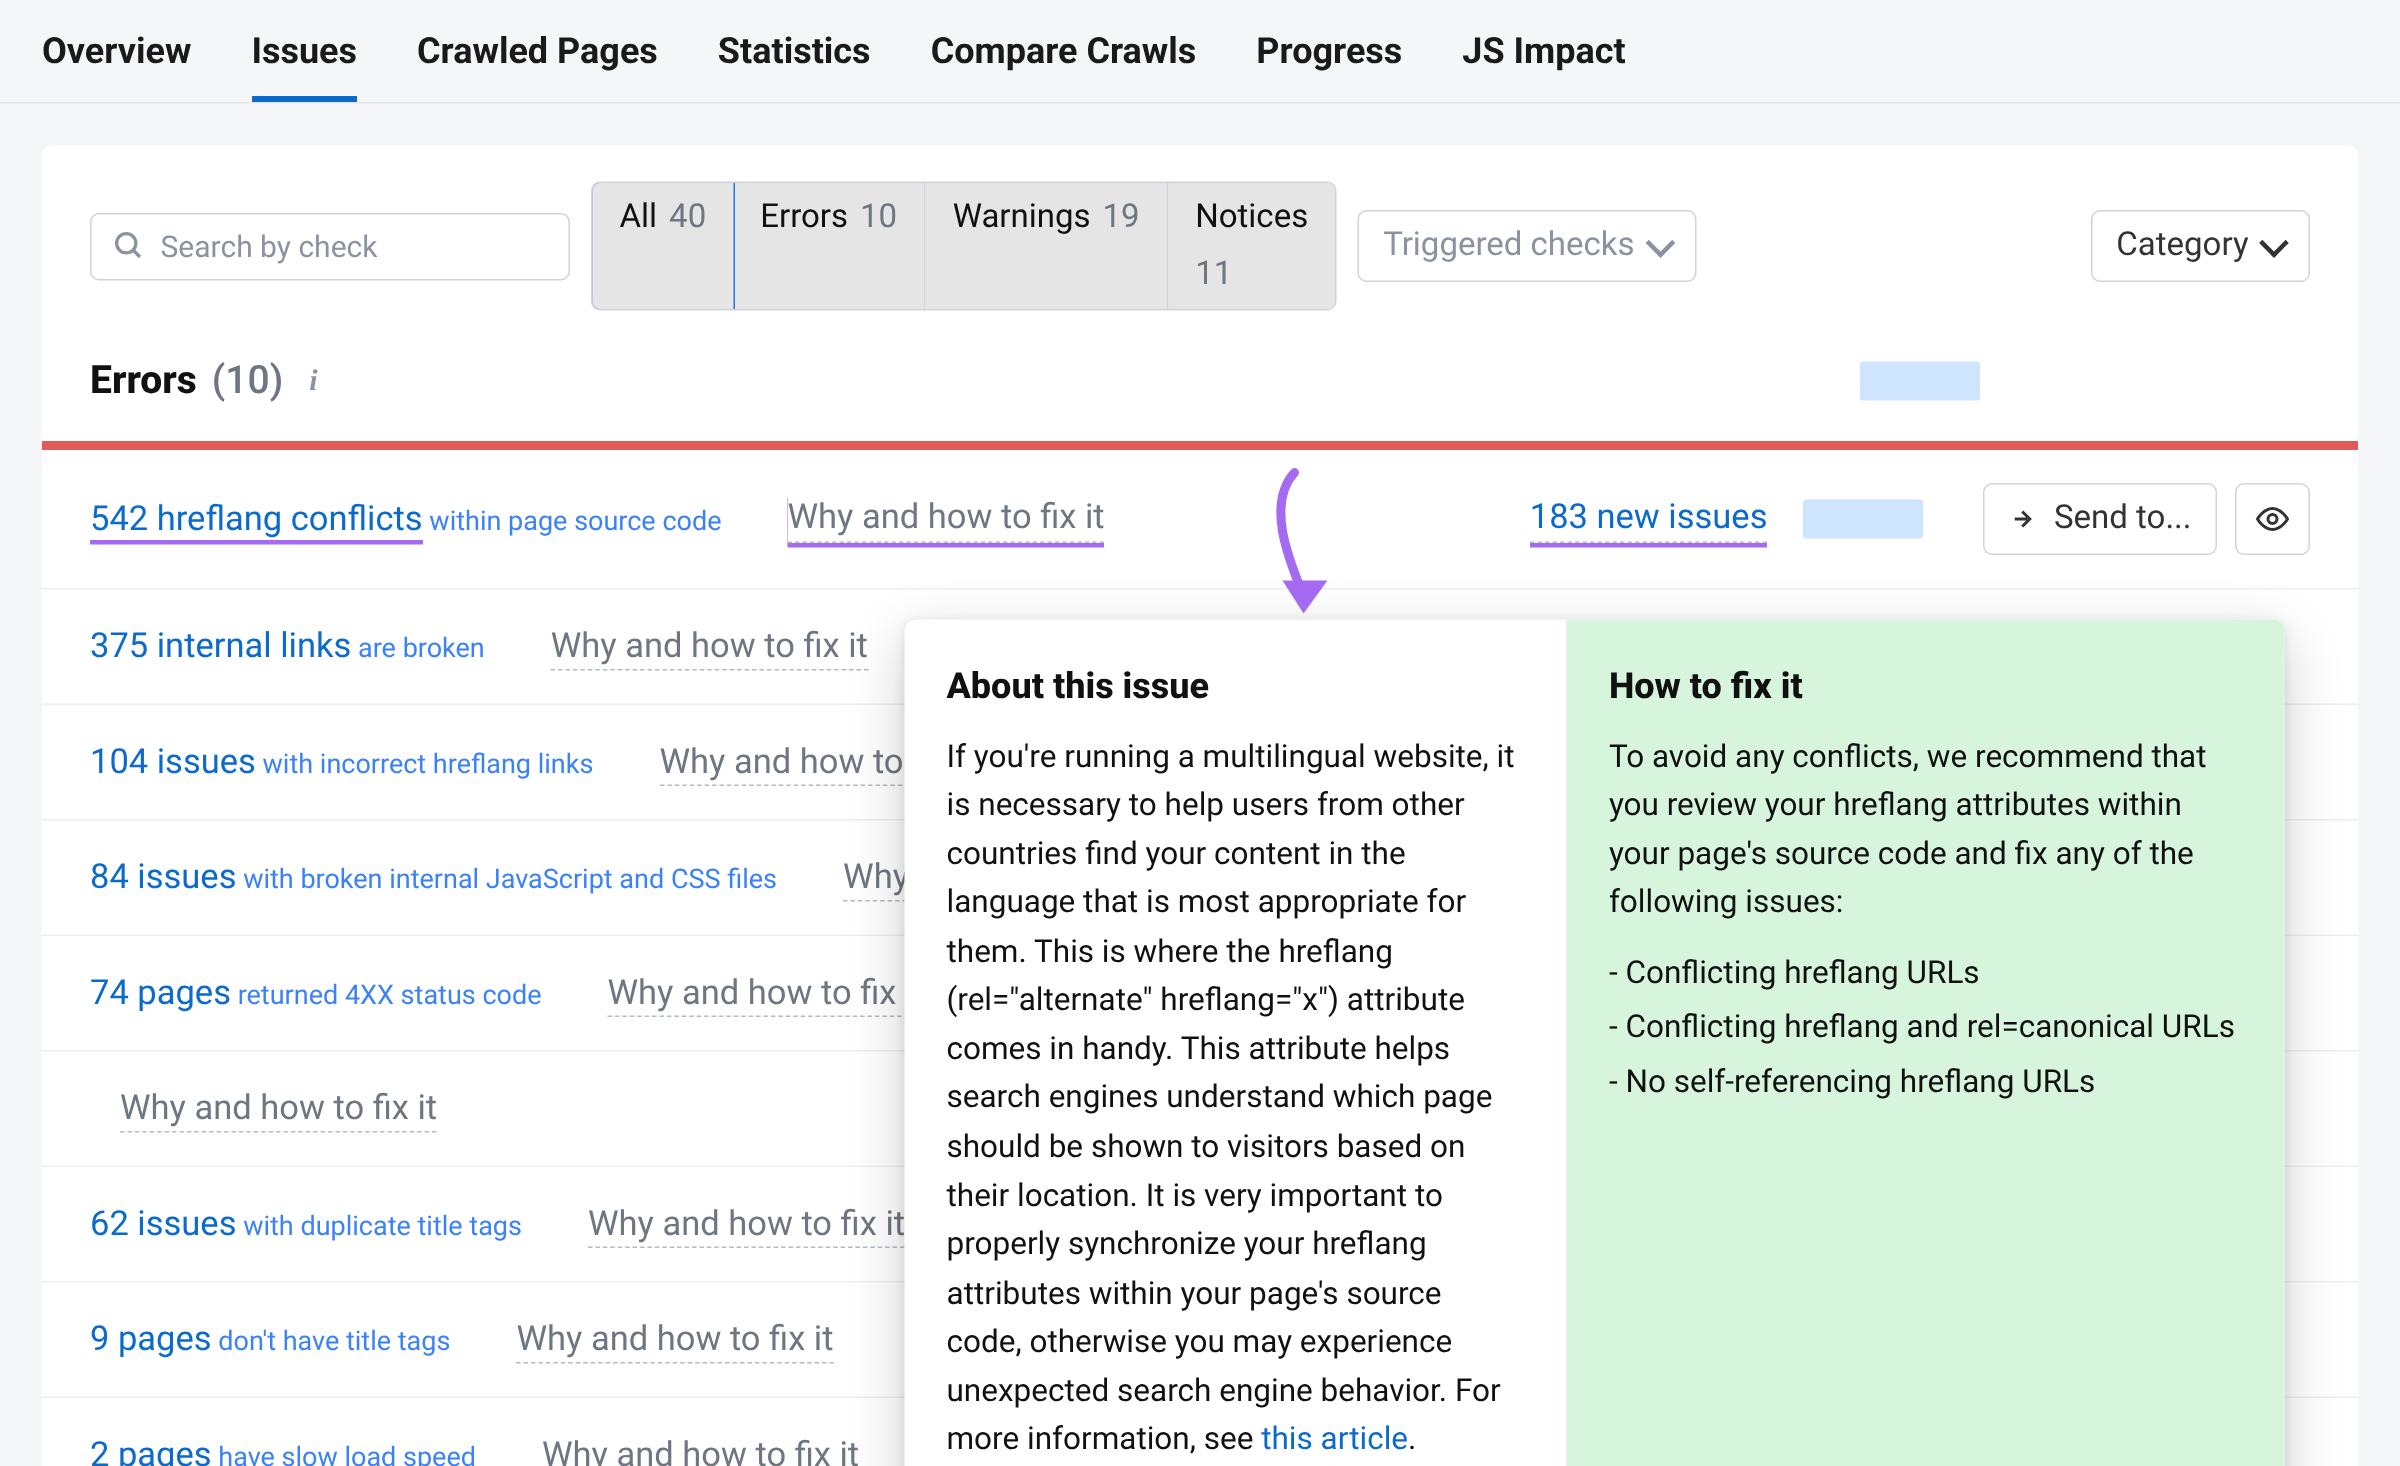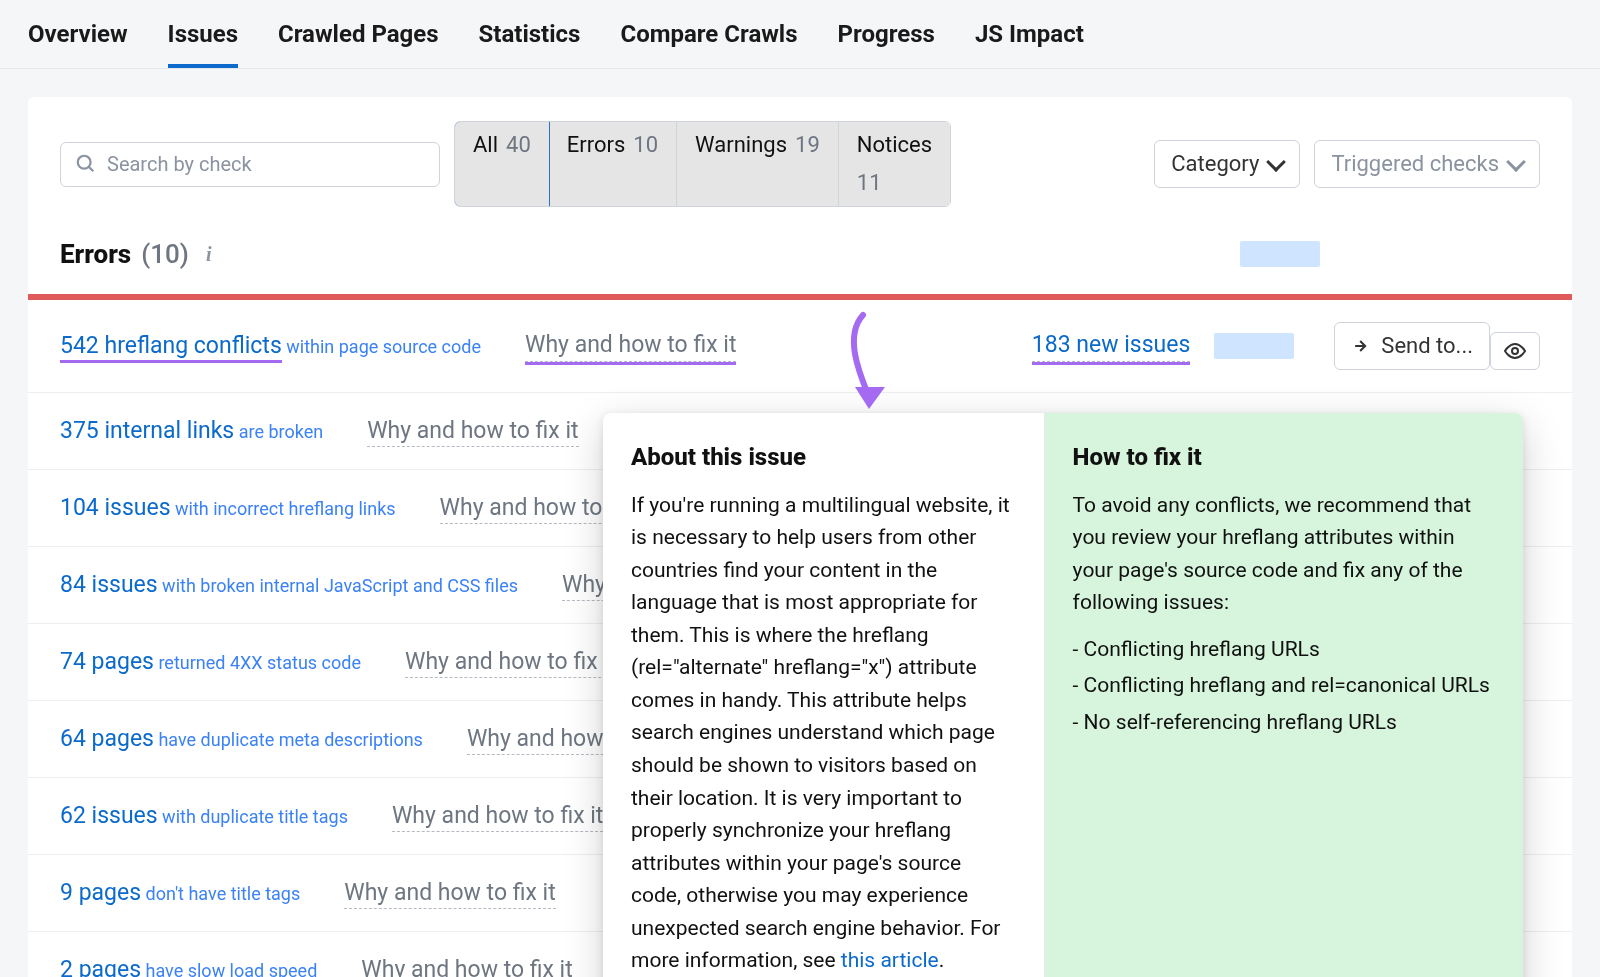--- a/index.html
+++ b/index.html
@@ -46,21 +46,21 @@
     padding: 24px 32px 18px 32px;
     flex-wrap: wrap;
   }
   .search-box {
     display: flex;
     align-items: center;
     gap: 10px;
     border: 1px solid #cfd4da;
     border-radius: 6px;
     padding: 8px 14px;
-    width: 380px;
+    width: 320px;
     color: #8b93a0;
     background: #fff;
   }
   .seg-group {
     display: flex;
     border: 1px solid #cfd4da;
     border-radius: 6px;
     overflow: hidden;
   }
   .seg {
@@ -154,21 +154,21 @@
     color: #333;
     cursor: pointer;
     display: inline-flex;
     align-items: center;
     gap: 10px;
   }
   .eye-btn { padding: 8px 12px; }
   .right-actions {
     margin-left: auto;
     display: flex;
-    align-items: flex-end;
+    gap: 12px;
   }
   .blue-cell {
     width: 80px; height: 26px;
     background: #cfe4ff;
     border-radius: 2px;
   }
   
   .popover {
     position: absolute;
     top: 316px;
@@ -258,28 +258,28 @@
         <div class="seg">
           <span>Warnings</span>
           <span class="count">19</span>
         </div>
         <div class="seg">
           <span>Notices</span>
           <span class="count">11</span>
         </div>
       </div>
 
+    <div class="pill-btn">
+      <span>Triggered checks</span>
+      <span class="chev"></span>
+    </div>
+
     <div class="pill-btn" style="margin-left:auto;color:#333;">
       <span style="color:#333;">Category</span>
       <span class="chev" style="border-color:#333;"></span>
-    </div>
-
-    <div class="pill-btn">
-      <span>Triggered checks</span>
-      <span class="chev"></span>
     </div>
   </div>
 
   <div class="section-header">
     <span class="title">Errors</span>
     <span class="count">(10)</span>
     <span class="info">i</span>
     <div style="margin-left:auto;margin-right:220px;" class="blue-cell"></div>
   </div>
 
@@ -316,21 +316,20 @@
       </div>
       <div class="row">
         <span><span class="issue-link">84 issues</span><span class="issue-rest"> with broken internal JavaScript and CSS files</span></span>
         <span class="why" style="margin-left: 20px;">Why and how to fix it</span>
       </div>
       <div class="row">
         <span><span class="issue-link">74 pages</span><span class="issue-rest"> returned 4XX status code</span></span>
         <span class="why" style="margin-left: 20px;">Why and how to fix it</span>
       </div>
       <div class="row">
-        <span><span class="issue-link">64 pages</span><span class="issue-rest"> have duplicate meta descriptions</span></span>
         <span class="why" style="margin-left: 20px;">Why and how to fix it</span>
       </div>
       <div class="row">
         <span><span class="issue-link">62 issues</span><span class="issue-rest"> with duplicate title tags</span></span>
         <span class="why" style="margin-left: 20px;">Why and how to fix it</span>
       </div>
       <div class="row">
         <span><span class="issue-link">9 pages</span><span class="issue-rest"> don't have title tags</span></span>
         <span class="why" style="margin-left: 20px;">Why and how to fix it</span>
       </div>

